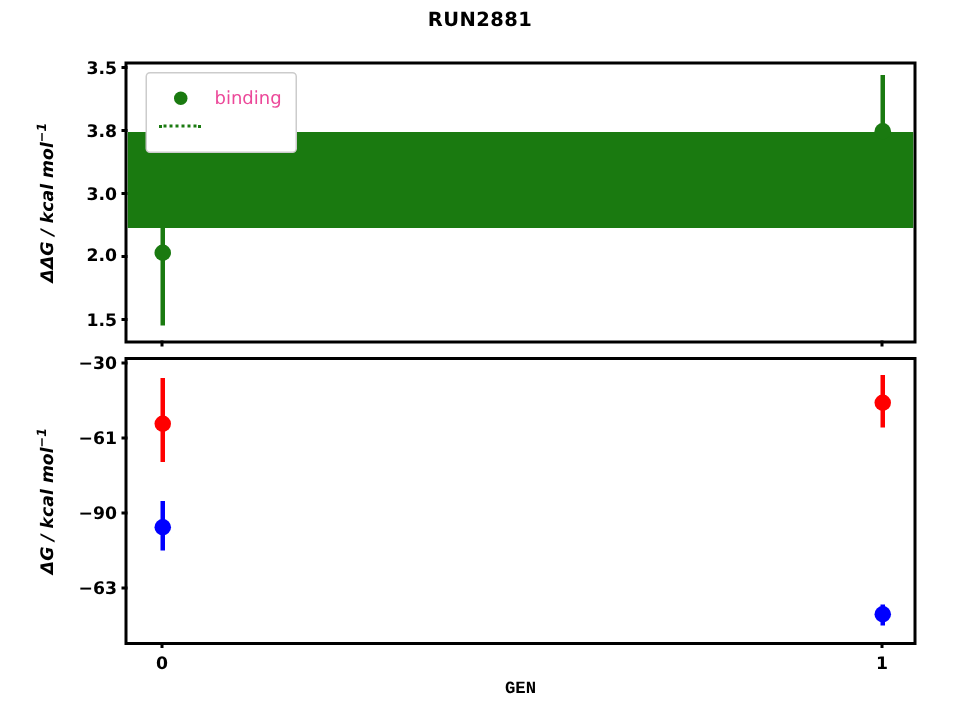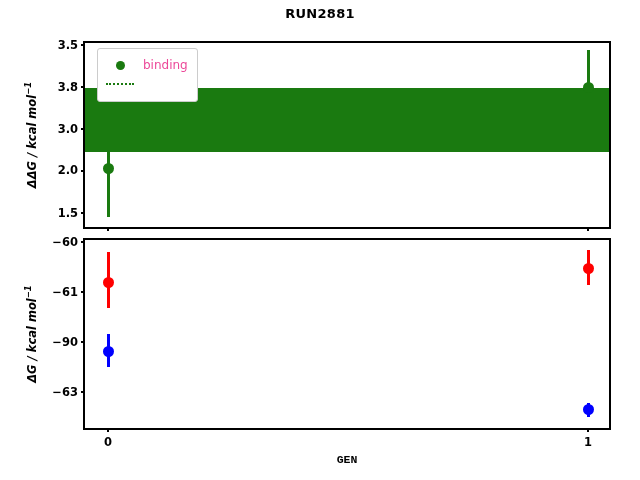--- a/index.html
+++ b/index.html
@@ -259,21 +259,21 @@
         </span>
       </div>
     </div>
   </div>
 
   <div class="axes" id="axes-bottom">
 
     <div class="ylabel" id="ylabel-bottom"><span>ΔG / kcal mol</span><span class="sup">−1</span></div>
 
     <div class="ytick" style="top:2px;"></div>
-    <div class="ytick-label" style="top:2px;">−60</div>
+    <div class="ytick-label" style="top:2px;">−30</div>
     <div class="ytick" style="top:52px;"></div>
     <div class="ytick-label" style="top:52px;">−61</div>
     <div class="ytick" style="top:102px;"></div>
     <div class="ytick-label" style="top:102px;">−90</div>
     <div class="ytick" style="top:152px;"></div>
     <div class="ytick-label" style="top:152px;">−63</div>
 
     <div class="xtick" style="left:23px;"></div>
     <div class="xtick-label" style="left:23px;">0</div>
     <div class="xtick" style="left:503px;"></div>

